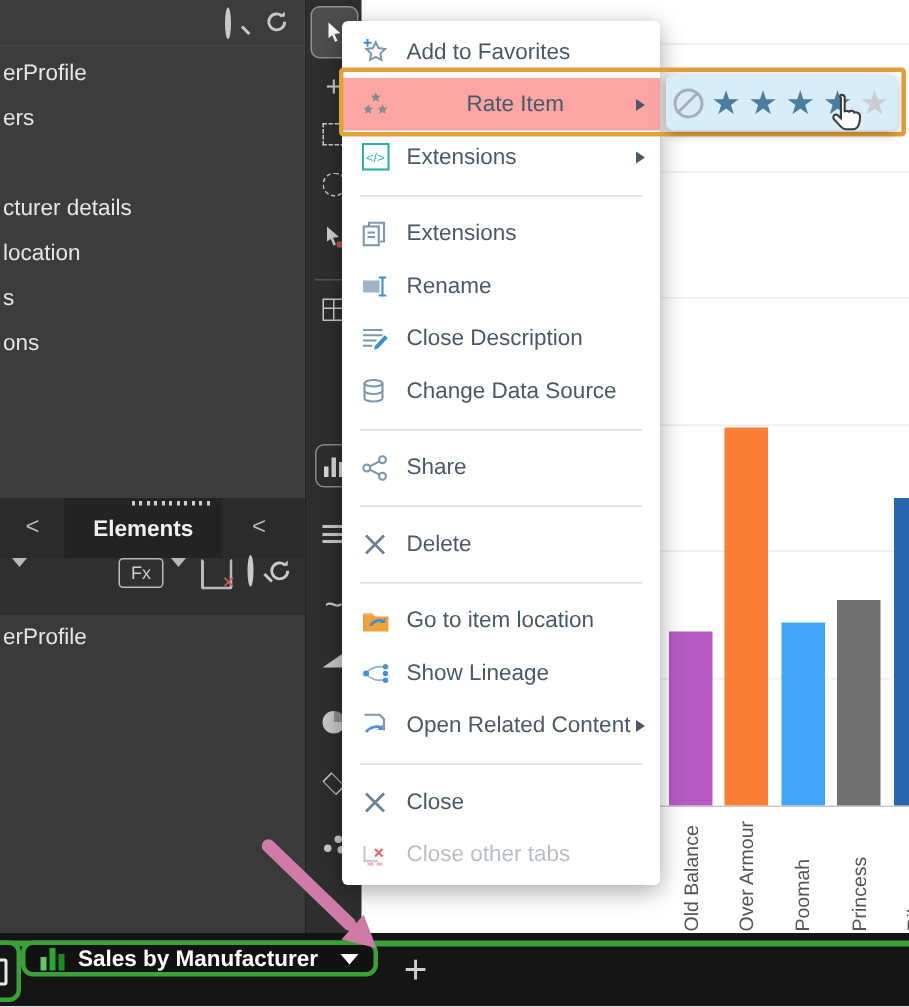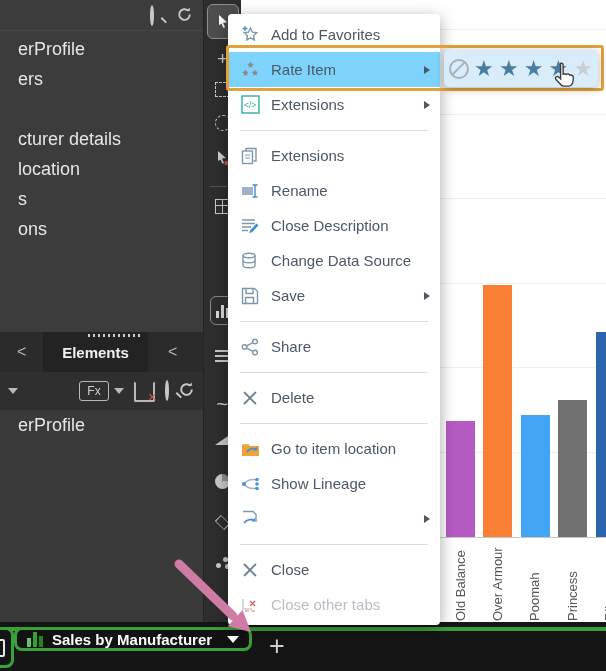--- a/index.html
+++ b/index.html
@@ -16,34 +16,34 @@
           transform:rotate(180deg);font-size:13px;color:#555;white-space:nowrap;}
 
   
   .sidebar{position:absolute;left:0;top:0;width:203px;height:622px;background:#3c3c3c;}
   .sb-toolbar{position:absolute;top:0;left:0;width:100%;height:30px;border-bottom:1px solid #474747;}
   .mag{position:relative;width:12px;height:12px;border:2px solid #c9c9c9;border-radius:50%;}
   .mag::after{content:"";position:absolute;left:10px;top:10px;width:7px;height:2px;background:#c9c9c9;
               transform:rotate(45deg);transform-origin:0 0;}
   .refresh-svg{width:17px;height:17px;}
   .sb-list{position:absolute;top:34px;left:0;width:100%;}
-  .sb-item{height:30px;line-height:30px;color:#e6e6e6;font-size:18px;padding-left:18px;white-space:nowrap;}
+  .sb-item{height:30px;line-height:30px;color:#e6e6e6;font-size:15px;padding-left:2px;white-space:nowrap;}
   .sb-spacer{height:30px;}
 
   
   .elements{position:absolute;left:0;top:332px;width:203px;height:290px;background:#3a3a3a;}
   .ep-header{position:absolute;top:0;left:0;width:100%;height:40px;background:#2b2b2b;}
   .ep-tab{position:absolute;left:43px;top:0;width:105px;height:40px;background:#232323;
           display:flex;align-items:center;justify-content:center;color:#f0f0f0;
           font-weight:bold;font-size:15px;}
   .drag-dots{position:absolute;left:88px;top:2px;width:54px;height:3px;
              background:repeating-linear-gradient(90deg,#cfcfcf 0 2px,transparent 2px 5px);}
   .chev{position:absolute;top:0;height:40px;line-height:40px;color:#b9b9b9;font-size:16px;}
   .ep-toolbar{position:absolute;top:40px;left:0;width:100%;height:38px;background:#2f2f2f;
-              display:flex;align-items:center;}
+              display:flex;}
   .caret-down{width:0;height:0;border-left:5px solid transparent;border-right:5px solid transparent;
               border-top:6px solid #b9b9b9;}
   .fx-box{min-width:24px;height:18px;border:1px solid #b9b9b9;border-radius:3px;color:#cfcfcf;
           font-size:12px;display:flex;align-items:center;justify-content:center;padding:0 2px;}
   .clear-box{position:relative;width:17px;height:17px;border:2px solid #b9b9b9;border-top-color:transparent;
              border-radius:2px;}
   .clear-box::after{content:"\2715";position:absolute;right:-4px;bottom:-4px;color:#d05b5b;font-size:11px;}
   .ep-list{position:absolute;top:78px;left:0;width:100%;}
 
   
@@ -67,21 +67,21 @@
   .cube-ic{width:11px;height:11px;border:1px solid #c9c9c9;transform:rotate(45deg) scaleY(.65);}
   .dots-ic{position:relative;width:16px;height:14px;}
   .dots-ic b{position:absolute;width:5px;height:5px;border-radius:50%;background:#c9c9c9;}
 
   
   .menu{position:absolute;left:228px;top:14px;width:212px;background:#fff;border-radius:4px;
         box-shadow:0 4px 16px rgba(0,0,0,.35);padding:3px 0;z-index:10;}
   .mi{height:35px;display:flex;align-items:center;padding:0 10px 0 12px;color:#4c5866;font-size:15px;}
   .mi .ic{width:20px;height:20px;margin-right:11px;flex:none;display:flex;align-items:center;
           justify-content:center;position:relative;}
-  .mi.hl{background:#7dd3fc;}
+  .mi.hl{background:#fca5a5;gap:40px;}
   .mi.dis{color:#b9bec5;}
   .mi .lbl{white-space:nowrap;}
   .sub{margin-left:auto;width:0;height:0;border-left:6px solid #4c5866;
        border-top:4.5px solid transparent;border-bottom:4.5px solid transparent;}
   .sep{height:1px;background:#dcdcdc;margin:7.5px 12px;}
   .mico{stroke:#7e97aa;fill:none;stroke-width:1.4;}
 
   
   .orange-box{position:absolute;left:226px;top:45px;width:378px;height:46px;
               border:3px solid #e2a23b;border-radius:3px;z-index:20;pointer-events:none;box-sizing:border-box;}
@@ -304,30 +304,20 @@
     <div class="mi">
       <span class="ic">
         <svg width="18" height="18" viewBox="0 0 18 18">
             <ellipse class="mico" cx="8" cy="3.5" rx="6" ry="2.2"></ellipse>
             <path class="mico" d="M2 3.5v10c0 1.2 2.7 2.2 6 2.2s6-1 6-2.2v-10"></path>
             <path class="mico" d="M2 8.5c0 1.2 2.7 2.2 6 2.2s6-1 6-2.2"></path>
           </svg>
       </span>
       <span class="lbl">Change Data Source</span>
     </div>
-    <div class="mi">
-      <span class="ic">
-        <svg width="18" height="18" viewBox="0 0 18 18">
-            <path class="mico" d="M1.5 1.5h12l3 3v12h-15z"></path>
-            <path class="mico" d="M5 1.5v5h7v-5M4.5 16.5v-6h8v6"></path>
-          </svg>
-      </span>
-      <span class="lbl">Save</span>
-      <span class="sub"></span>
-    </div>
     <div class="sep"></div>
     <div class="mi">
       <span class="ic">
         <svg width="19" height="18" viewBox="0 0 19 18">
             <circle class="mico" cx="3.5" cy="9" r="2.3"></circle>
             <circle class="mico" cx="14" cy="3.5" r="2.3"></circle>
             <circle class="mico" cx="14" cy="14.5" r="2.3"></circle>
             <path class="mico" d="M5.6 7.9l6.3-3.3M5.6 10.1l6.3 3.3"></path>
           </svg>
       </span>
@@ -367,20 +357,21 @@
       <span class="lbl">Show Lineage</span>
     </div>
     <div class="mi">
       <span class="ic">
         <svg width="18" height="18" viewBox="0 0 18 18">
             <path class="mico" d="M2 1.5h10l3 3V12"></path>
             <path d="M3 13c3-4 8-4 10-2.8" stroke="#4a90d9" stroke-width="1.8" fill="none"></path>
             <path d="M14.2 7.8v3.8h-3.6z" fill="#4a90d9"></path>
           </svg>
       </span>
+      <span class="lbl">Open Related Content</span>
       <span class="sub"></span>
     </div>
     <div class="sep"></div>
     <div class="mi">
       <span class="ic">
         <svg width="16" height="16" viewBox="0 0 16 16">
             <path d="M2 2l12 12M14 2L2 14" stroke="#6d8193" stroke-width="1.8"></path>
           </svg>
       </span>
       <span class="lbl">Close</span>

